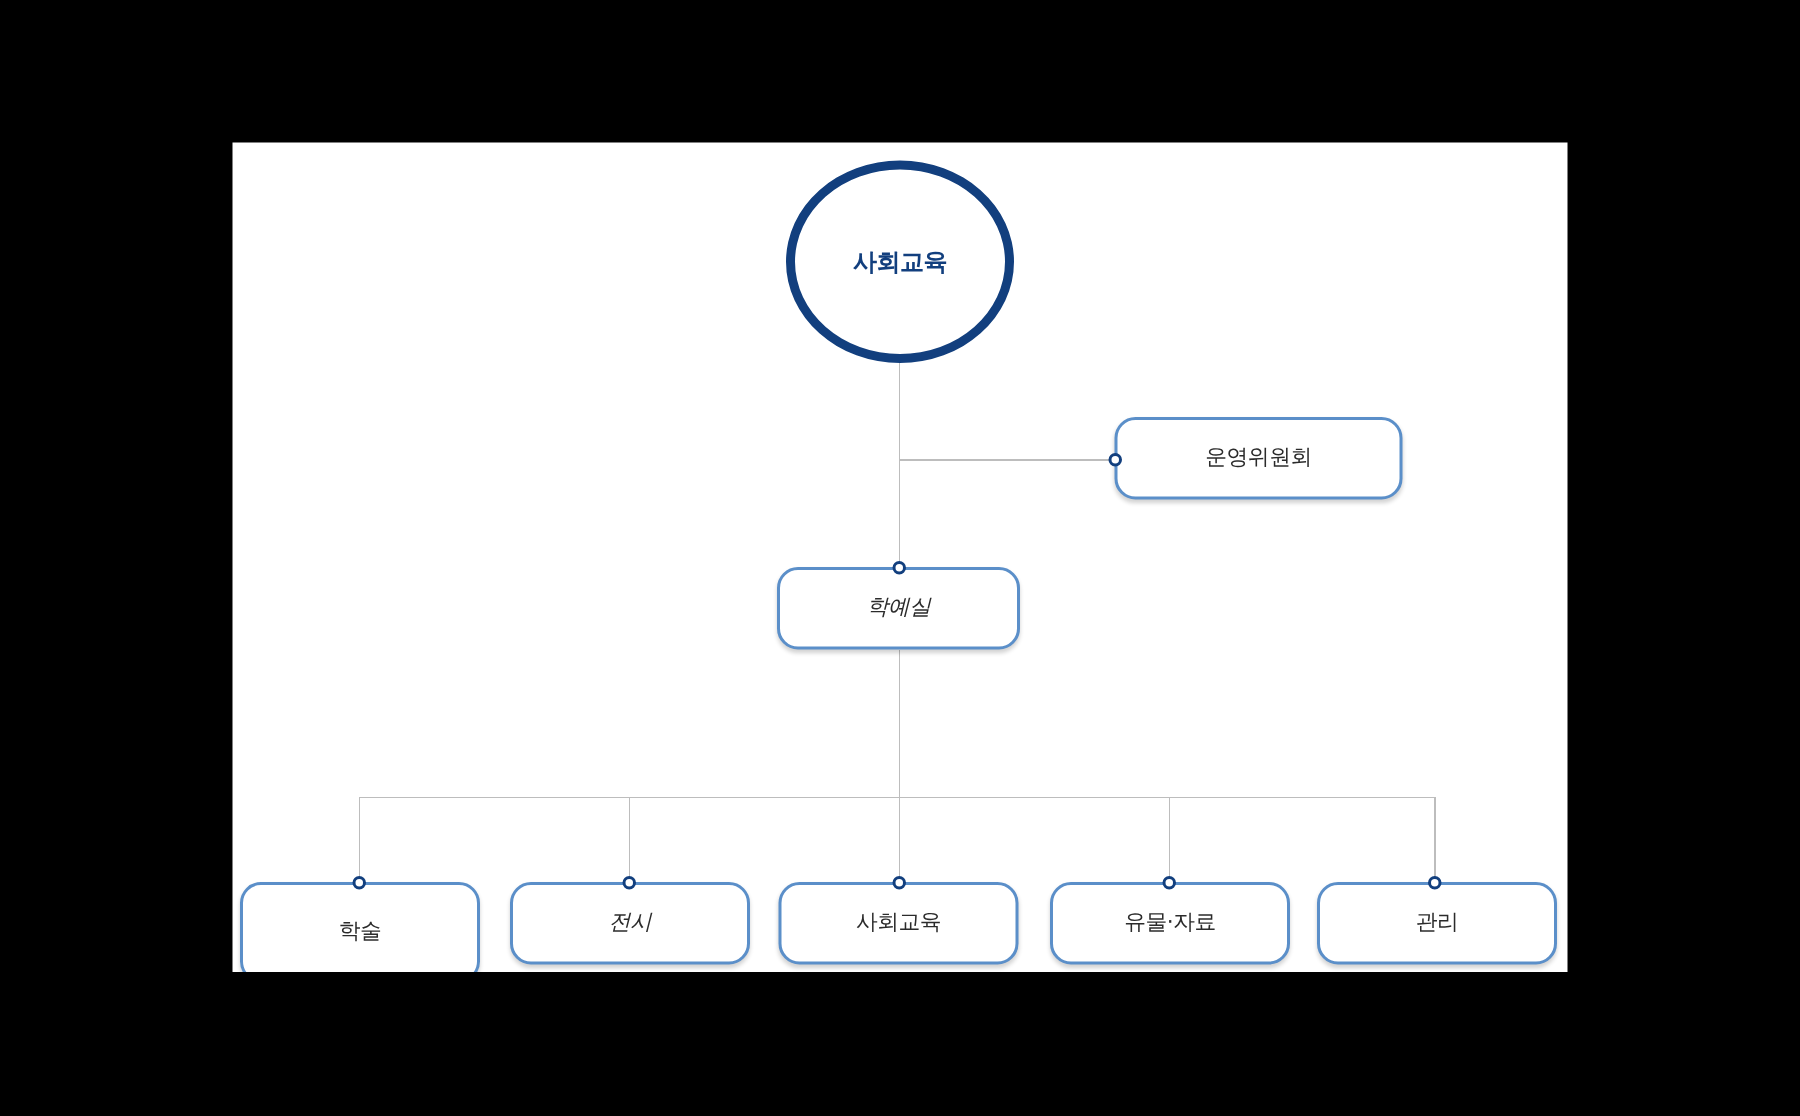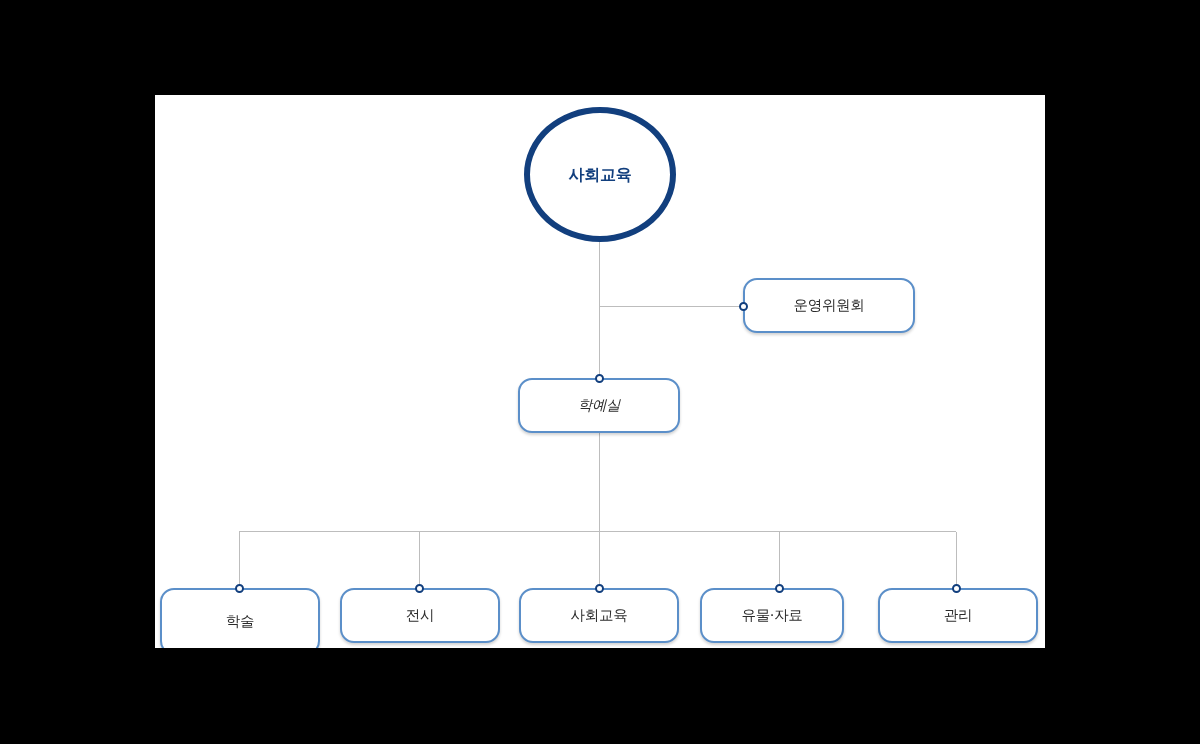--- a/index.html
+++ b/index.html
@@ -113,46 +113,46 @@
         <line x1="444.5" y1="436.5" x2="444.5" y2="493.5"></line>
         <line x1="624.5" y1="436.5" x2="624.5" y2="493.5"></line>
         <line x1="801.5" y1="436.5" x2="801.5" y2="493.5"></line>
       </g>
     </svg>
 
     <div class="circle-node" style="left:369px; top:12px; width:152px; height:135px; border:6px solid #123F7E;">
       <span class="node-label" style="color:#123F7E;">사회교육</span>
     </div>
 
-    <div class="box-node" style="left:588px; top:183px; width:172px; height:55px; border:2.5px solid #5B8FC9;">
+    <div class="box-node" style="left:588px; top:183px; width:192px; height:55px; border:2.5px solid #5B8FC9;">
       <span class="node-label">운영위원회</span>
     </div>
     <div class="dot" style="left:583.5px; top:206.5px;"></div>
 
     <div class="box-node" style="left:363px; top:283px; width:162px; height:55px; border:2.5px solid #5B8FC9;font-style:italic;">
       <span class="node-label">학예실</span>
     </div>
     <div class="dot" style="left:440px; top:279px;"></div>
 
     <div class="box-node" style="left:5px; top:493px; width:160px; height:67px; border:2.5px solid #5B8FC9;">
       <span class="node-label">학술</span>
     </div>
     <div class="dot" style="left:80px; top:489px;"></div>
 
-    <div class="box-node" style="left:185px; top:493px; width:160px; height:55px; border:2.5px solid #5B8FC9;">
+    <div class="box-node" style="left:185px; top:493px; width:160px; height:55px; border:2.5px solid #5B8FC9;font-style:italic;">
       <span class="node-label">전시</span>
     </div>
     <div class="dot" style="left:260px; top:489px;"></div>
 
     <div class="box-node" style="left:364px; top:493px; width:160px; height:55px; border:2.5px solid #5B8FC9;">
       <span class="node-label">사회교육</span>
     </div>
     <div class="dot" style="left:440px; top:489px;"></div>
 
-    <div class="box-node" style="left:545px; top:493px; width:144px; height:55px; border:2.5px solid #5B8FC9;">
+    <div class="box-node" style="left:545px; top:493px; width:160px; height:55px; border:2.5px solid #5B8FC9;">
       <span class="node-label">유물·자료</span>
     </div>
     <div class="dot" style="left:620px; top:489px;"></div>
 
     <div class="box-node" style="left:723px; top:493px; width:160px; height:55px; border:2.5px solid #5B8FC9;">
       <span class="node-label">관리</span>
     </div>
     <div class="dot" style="left:797px; top:489px;"></div>
 
   </div>

